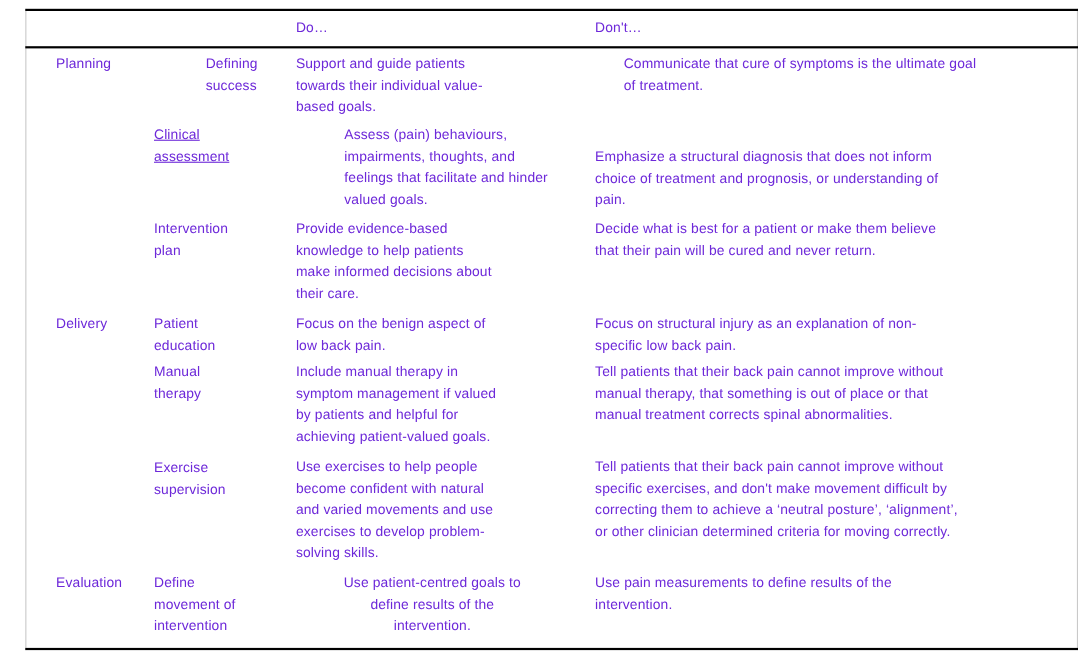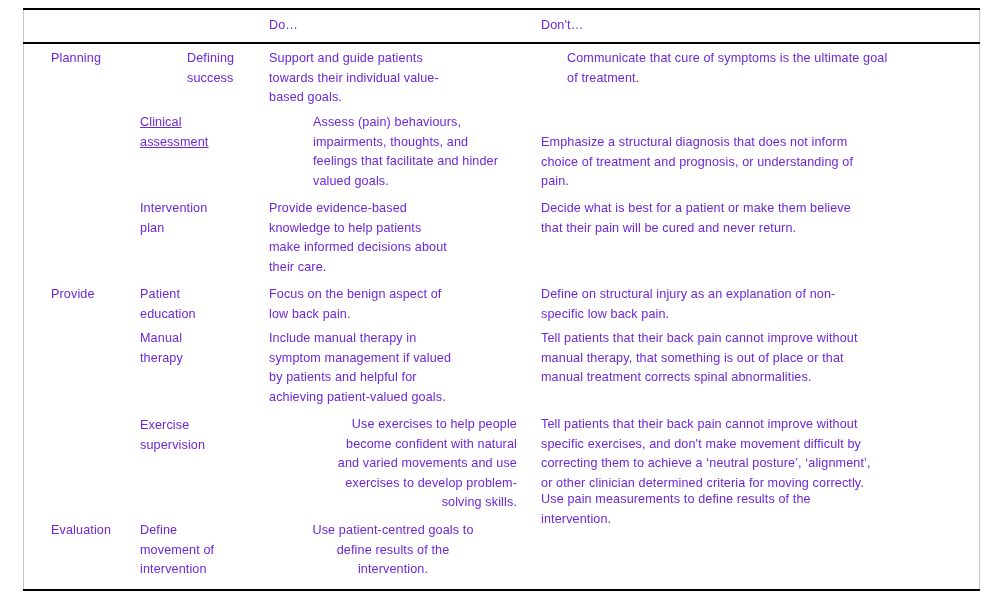--- a/index.html
+++ b/index.html
@@ -100,53 +100,53 @@
 pain.</div>
       <div class="txt c-group" style="top: 199px;"></div>
       <div class="txt c-topic" style="top: 199px;">Intervention
 plan</div>
       <div class="txt c-do" style="top: 199px;">Provide evidence-based
 knowledge to help patients
 make informed decisions about
 their care.</div>
       <div class="txt c-dont" style="top: 199px;">Decide what is best for a patient or make them believe
 that their pain will be cured and never return.</div>
-      <div class="txt c-group" style="top: 285px;">Provide</div>
+      <div class="txt c-group" style="top: 285px;">Delivery</div>
       <div class="txt c-topic" style="top: 285px;">Patient
 education</div>
       <div class="txt c-do" style="top: 285px;">Focus on the benign aspect of
 low back pain.</div>
-      <div class="txt c-dont" style="top: 285px;">Define on structural injury as an explanation of non-
+      <div class="txt c-dont" style="top: 285px;">Focus on structural injury as an explanation of non-
 specific low back pain.</div>
       <div class="txt c-group" style="top: 329px;"></div>
       <div class="txt c-topic" style="top: 329px;">Manual
 therapy</div>
       <div class="txt c-do" style="top: 329px;">Include manual therapy in
 symptom management if valued
 by patients and helpful for
 achieving patient-valued goals.</div>
       <div class="txt c-dont" style="top: 329px;">Tell patients that their back pain cannot improve without
 manual therapy, that something is out of place or that
 manual treatment corrects spinal abnormalities.</div>
       <div class="txt c-group" style="top: 415px;"></div>
       <div class="txt c-topic" style="top: 416px;">Exercise
 supervision</div>
-      <div class="txt c-do" style="top: 415px; text-align: right;">Use exercises to help people
+      <div class="txt c-do" style="top: 415px;">Use exercises to help people
 become confident with natural
 and varied movements and use
 exercises to develop problem-
 solving skills.</div>
       <div class="txt c-dont" style="top: 415px;">Tell patients that their back pain cannot improve without
 specific exercises, and don't make movement difficult by
 correcting them to achieve a ‘neutral posture’, ‘alignment’,
 or other clinician determined criteria for moving correctly.</div>
       <div class="txt c-group" style="top: 521px;">Evaluation</div>
       <div class="txt c-topic" style="top: 521px;">Define
 movement of
 intervention</div>
       <div class="txt c-do" style="top: 521px; text-align: center;">Use patient-centred goals to
 define results of the
 intervention.</div>
-      <div class="txt c-dont" style="top: 490px;">Use pain measurements to define results of the
+      <div class="txt c-dont" style="top: 521px;">Use pain measurements to define results of the
 intervention.</div>
     </div>
 
 </div>
 
 </body></html>

